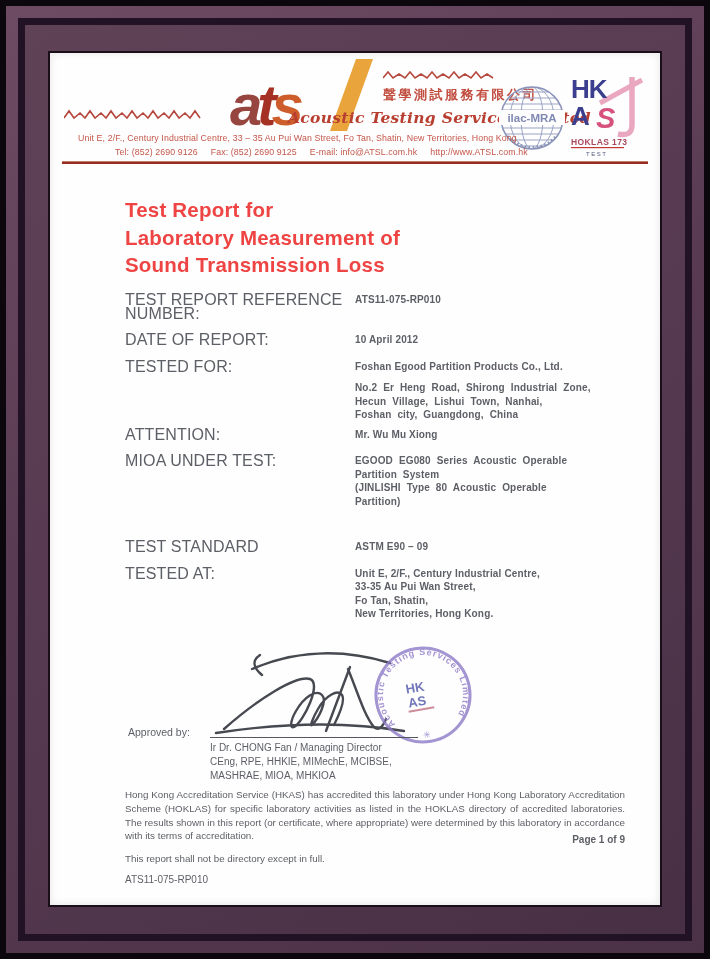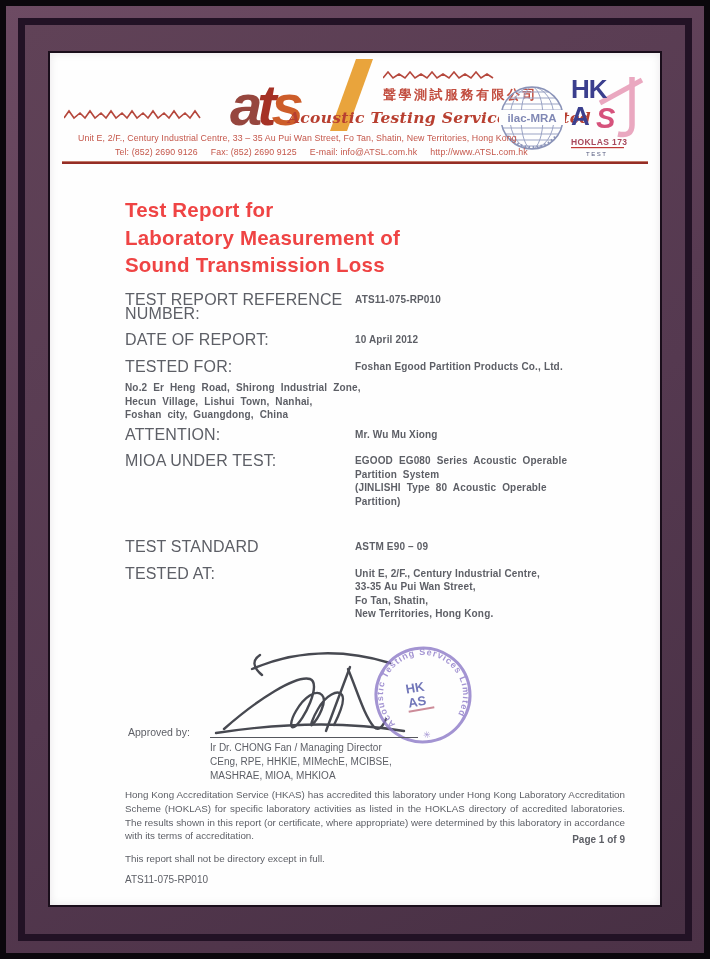--- a/index.html
+++ b/index.html
@@ -24,21 +24,21 @@
   .wave{stroke:#b5473c;stroke-width:1.6;fill:none;}
   .zh{font-size:13px;font-weight:bold;color:#c24e40;letter-spacing:2.5px;font-family:sans-serif;}
   .en-script{font-size:15.5px;font-style:italic;font-weight:600;color:#b83f30;font-family:"DejaVu Serif",serif;letter-spacing:.3px;}
   .addr{font-size:8.8px;color:#c4564a;letter-spacing:.1px;white-space:nowrap;}
   .addr-row{display:flex;gap:13px;}
   .rule{height:3px;background:linear-gradient(#c47a6a 34%,#952d26 34%);}
   
   .title{font-size:20.5px;font-weight:bold;color:#ef4444;line-height:27.5px;letter-spacing:.2px;}
   .row{display:flex;margin-bottom:13px;}
   .row.mb8{margin-bottom:8px;}
-  .row.mb6{margin-bottom:6px;flex-direction:column;}
+  .row.mb6{margin-bottom:6px;}
   .row.mb32{margin-bottom:32px;}
   .lbl{width:230px;flex:none;font-size:16px;font-weight:normal;color:#5d5f66;line-height:13.5px;letter-spacing:.15px;}
   .val{width:270px;font-size:10px;font-weight:bold;color:#5d5f66;line-height:13.5px;letter-spacing:.15px;white-space:pre-line;}
   .val.spread{word-spacing:3px;}
   .plain{font-size:10px;color:#5d5f66;line-height:14px;}
   .footnote{font-size:9.8px;color:#5d5f66;line-height:13.8px;text-align:justify;}
   .footer-ref{font-size:10px;color:#5d5f66;}
   .footer-page{font-size:10px;font-weight:bold;color:#5d5f66;}
   .sig-line{height:0;border-top:1.5px solid #55575e;}
   .approved{font-size:10.5px;color:#5d5f66;}

